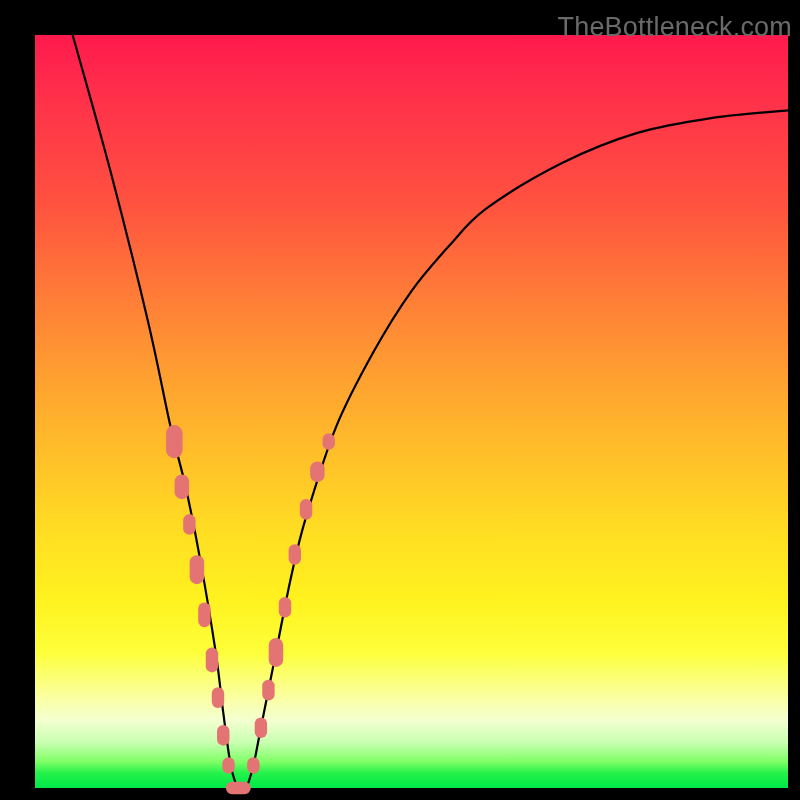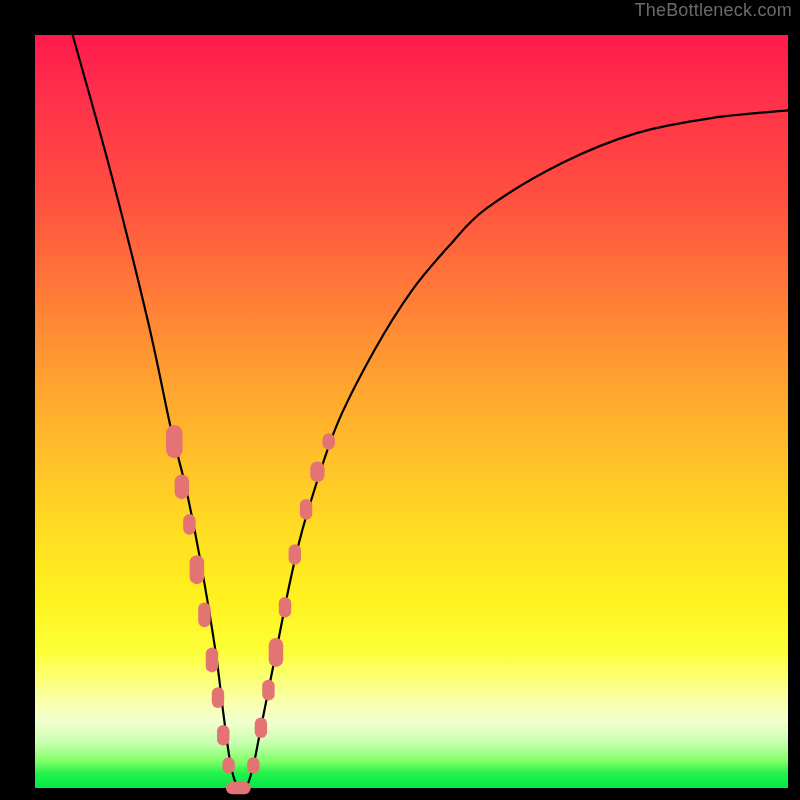--- a/index.html
+++ b/index.html
@@ -37,24 +37,24 @@
       #faffa2 88%,
       #f4ffd0 91%,
       #c8ffb0 94%,
       #7fff66 96.5%,
       #25f24a 98%,
       #00e84a 100%
     );
   }
   .watermark {
     position: absolute;
-    top: 0;
+    top: 12px;
     right: 8px;
     color: #6a6a6a;
-    font-size: 18px;
+    font-size: 27px;
     letter-spacing: 0.2px;
     font-family: Arial, sans-serif;
     font-weight: 400;
     user-select: none;
   }
   svg.curve {
     position: absolute;
     left: 0; top: 0;
     width: 753px;
     height: 753px;

